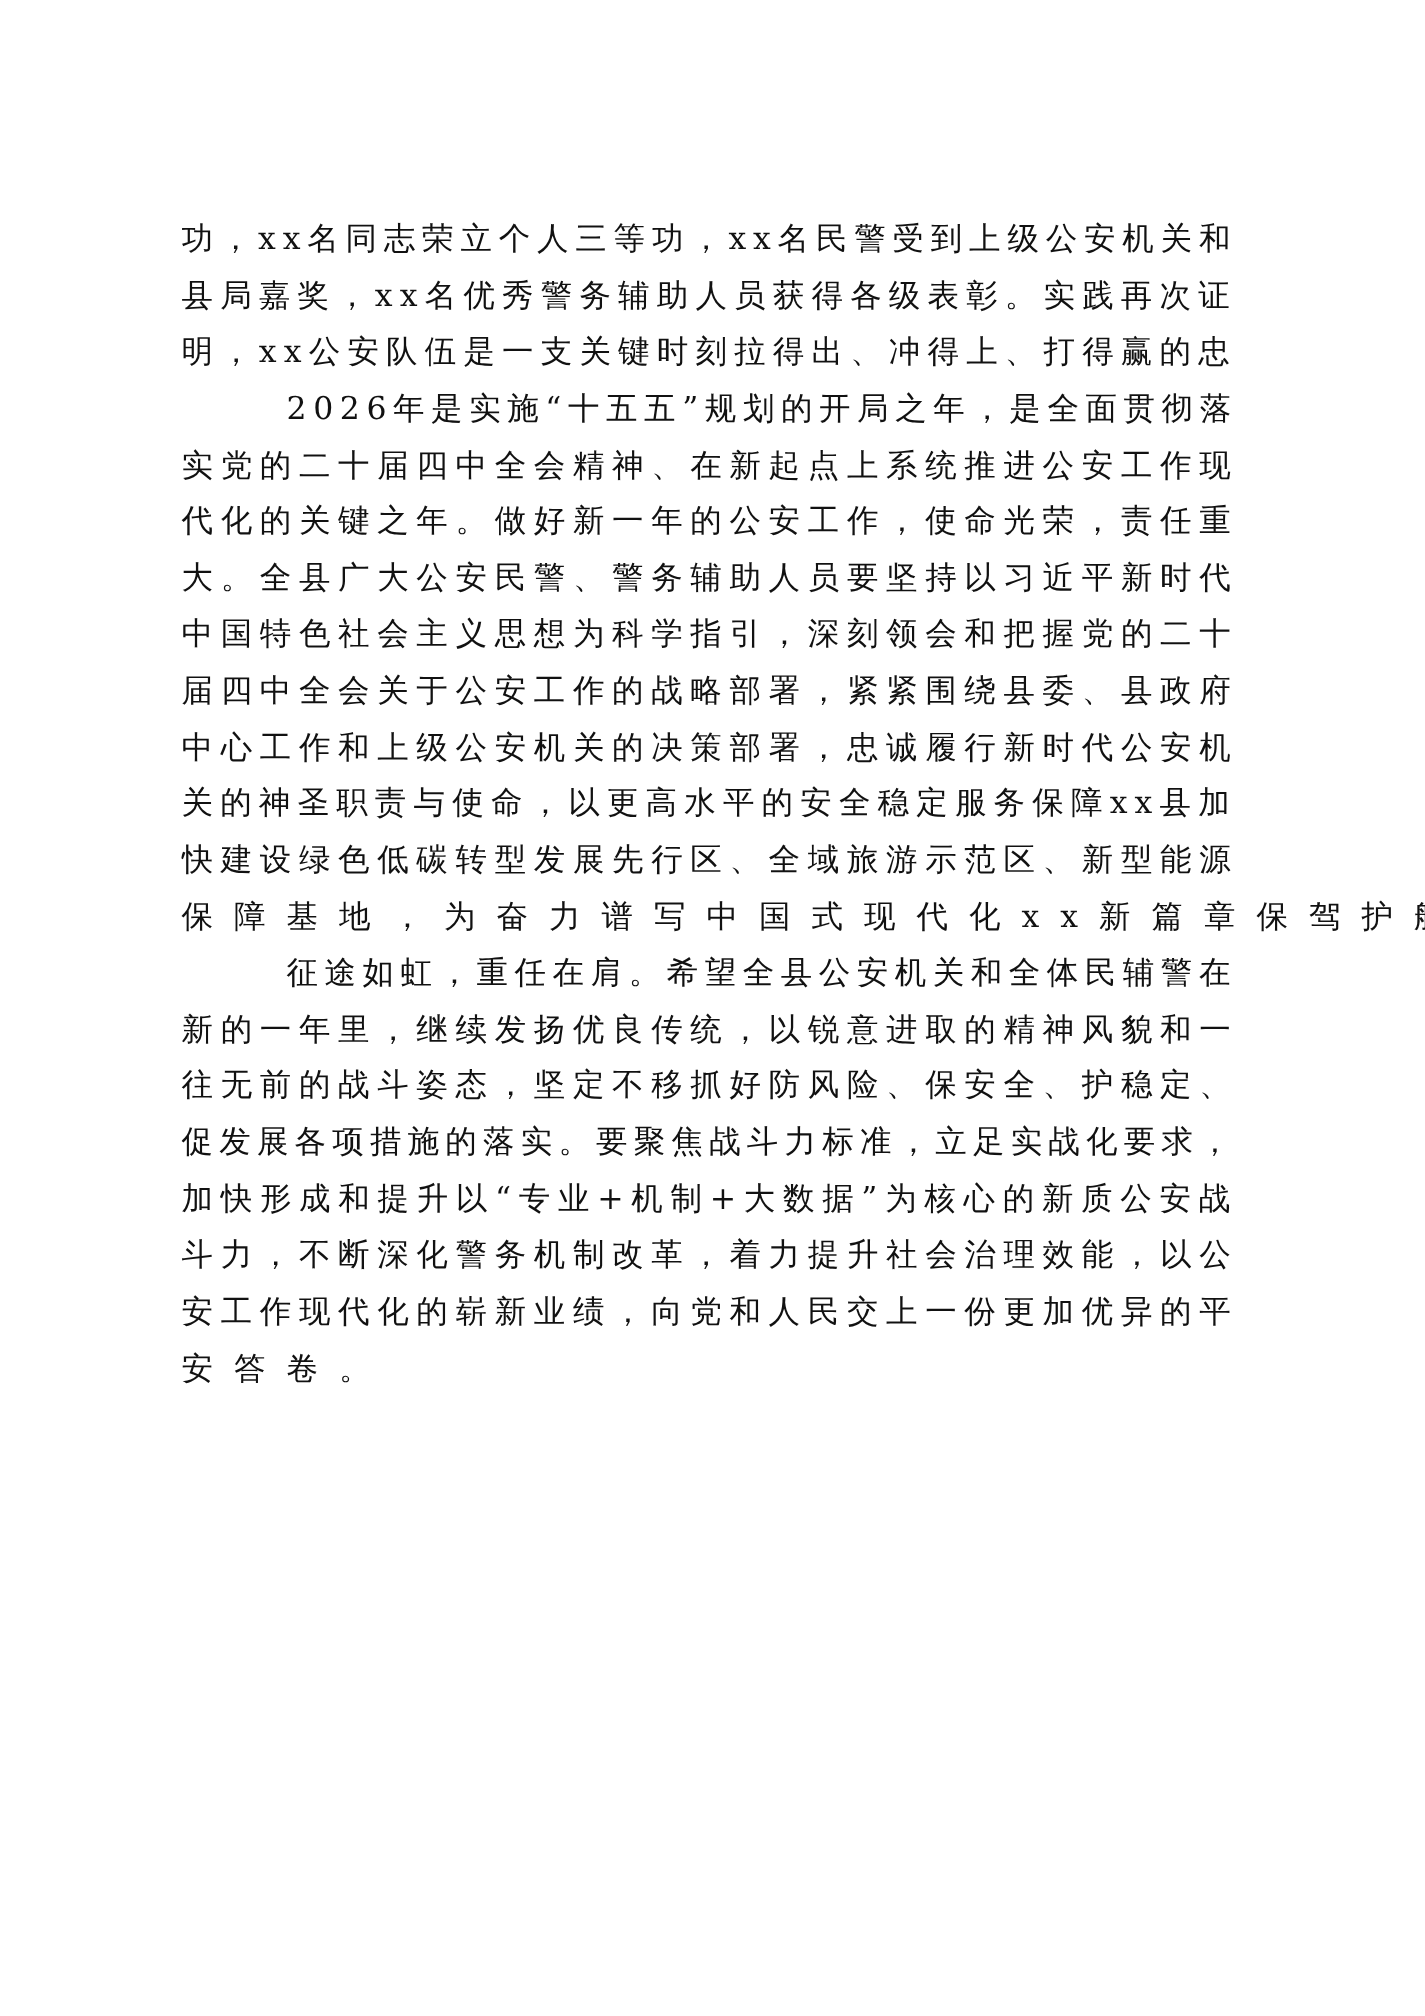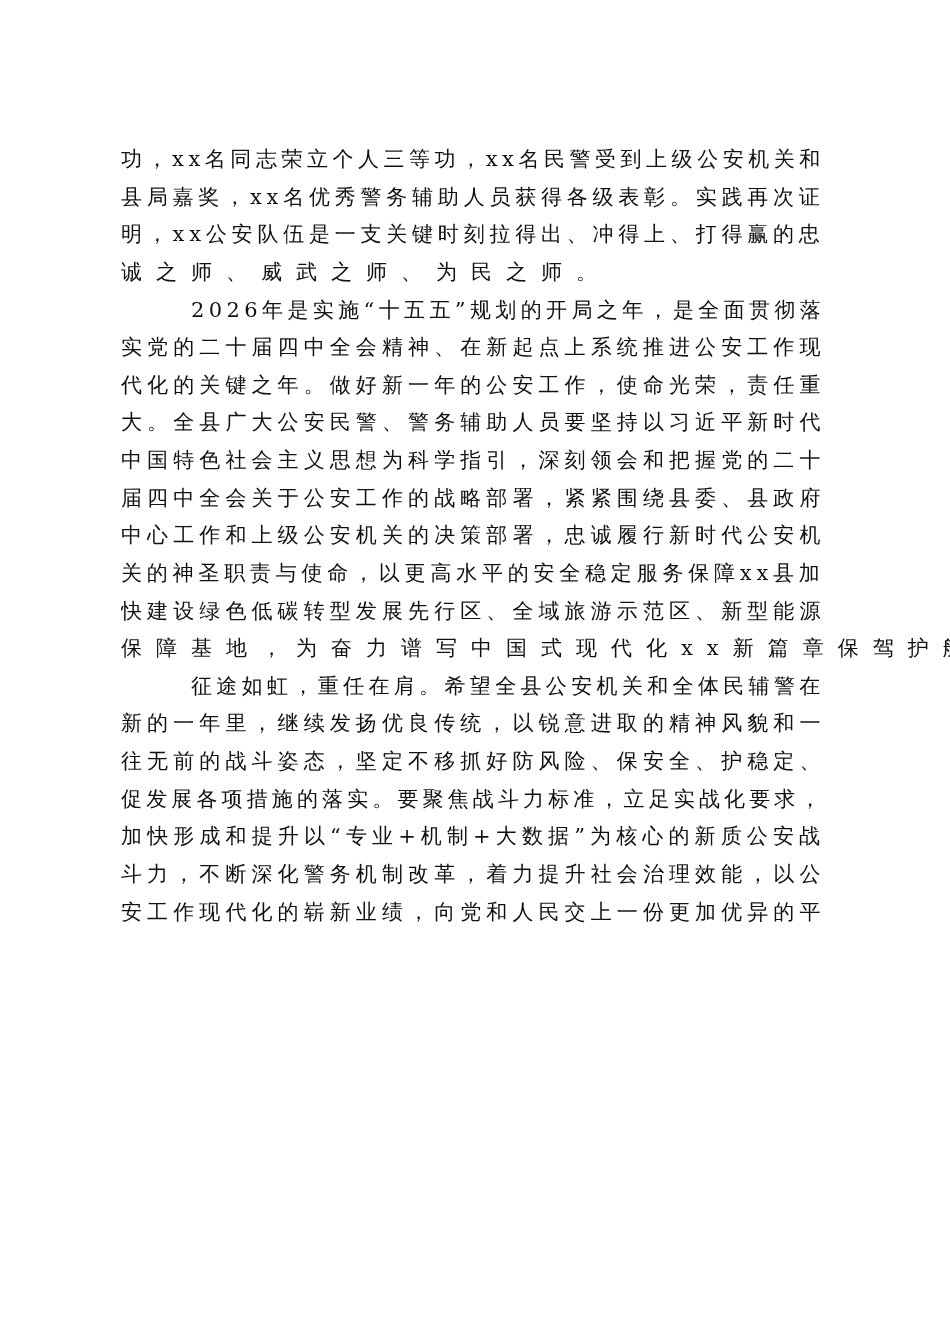--- a/index.html
+++ b/index.html
@@ -51,21 +51,20 @@
 </head>
 <body>
 
 <div class="page">
   <div class="body-text">
 
     <div>
       <span class="line" style="white-space: normal; overflow: hidden; display: flex; justify-content: space-between; box-sizing: content-box;"><span>功</span>​<span>，</span>​<span>x</span>​<span>x</span>​<span>名</span>​<span>同</span>​<span>志</span>​<span>荣</span>​<span>立</span>​<span>个</span>​<span>人</span>​<span>三</span>​<span>等</span>​<span>功</span>​<span>，</span>​<span>x</span>​<span>x</span>​<span>名</span>​<span>民</span>​<span>警</span>​<span>受</span>​<span>到</span>​<span>上</span>​<span>级</span>​<span>公</span>​<span>安</span>​<span>机</span>​<span>关</span>​<span>和</span>​</span>
       <span class="line" style="white-space: normal; overflow: hidden; display: flex; justify-content: space-between; box-sizing: content-box;"><span>县</span>​<span>局</span>​<span>嘉</span>​<span>奖</span>​<span>，</span>​<span>x</span>​<span>x</span>​<span>名</span>​<span>优</span>​<span>秀</span>​<span>警</span>​<span>务</span>​<span>辅</span>​<span>助</span>​<span>人</span>​<span>员</span>​<span>获</span>​<span>得</span>​<span>各</span>​<span>级</span>​<span>表</span>​<span>彰</span>​<span>。</span>​<span>实</span>​<span>践</span>​<span>再</span>​<span>次</span>​<span>证</span>​</span>
       <span class="line" style="white-space: normal; overflow: hidden; display: flex; justify-content: space-between; box-sizing: content-box;"><span>明</span>​<span>，</span>​<span>x</span>​<span>x</span>​<span>公</span>​<span>安</span>​<span>队</span>​<span>伍</span>​<span>是</span>​<span>一</span>​<span>支</span>​<span>关</span>​<span>键</span>​<span>时</span>​<span>刻</span>​<span>拉</span>​<span>得</span>​<span>出</span>​<span>、</span>​<span>冲</span>​<span>得</span>​<span>上</span>​<span>、</span>​<span>打</span>​<span>得</span>​<span>赢</span>​<span>的</span>​<span>忠</span>​</span>
-      <span class="line last">诚之师、威武之师、为民之师。</span>
     </div>
 
     <div>
       <span class="line indent" style="white-space: normal; overflow: hidden; display: flex; justify-content: space-between; box-sizing: content-box;"><span>2</span>​<span>0</span>​<span>2</span>​<span>6</span>​<span>年</span>​<span>是</span>​<span>实</span>​<span>施</span>​<span>“</span>​<span>十</span>​<span>五</span>​<span>五</span>​<span>”</span>​<span>规</span>​<span>划</span>​<span>的</span>​<span>开</span>​<span>局</span>​<span>之</span>​<span>年</span>​<span>，</span>​<span>是</span>​<span>全</span>​<span>面</span>​<span>贯</span>​<span>彻</span>​<span>落</span>​</span>
       <span class="line" style="white-space: normal; overflow: hidden; display: flex; justify-content: space-between; box-sizing: content-box;"><span>实</span>​<span>党</span>​<span>的</span>​<span>二</span>​<span>十</span>​<span>届</span>​<span>四</span>​<span>中</span>​<span>全</span>​<span>会</span>​<span>精</span>​<span>神</span>​<span>、</span>​<span>在</span>​<span>新</span>​<span>起</span>​<span>点</span>​<span>上</span>​<span>系</span>​<span>统</span>​<span>推</span>​<span>进</span>​<span>公</span>​<span>安</span>​<span>工</span>​<span>作</span>​<span>现</span>​</span>
       <span class="line" style="white-space: normal; overflow: hidden; display: flex; justify-content: space-between; box-sizing: content-box;"><span>代</span>​<span>化</span>​<span>的</span>​<span>关</span>​<span>键</span>​<span>之</span>​<span>年</span>​<span>。</span>​<span>做</span>​<span>好</span>​<span>新</span>​<span>一</span>​<span>年</span>​<span>的</span>​<span>公</span>​<span>安</span>​<span>工</span>​<span>作</span>​<span>，</span>​<span>使</span>​<span>命</span>​<span>光</span>​<span>荣</span>​<span>，</span>​<span>责</span>​<span>任</span>​<span>重</span>​</span>
       <span class="line" style="white-space: normal; overflow: hidden; display: flex; justify-content: space-between; box-sizing: content-box;"><span>大</span>​<span>。</span>​<span>全</span>​<span>县</span>​<span>广</span>​<span>大</span>​<span>公</span>​<span>安</span>​<span>民</span>​<span>警</span>​<span>、</span>​<span>警</span>​<span>务</span>​<span>辅</span>​<span>助</span>​<span>人</span>​<span>员</span>​<span>要</span>​<span>坚</span>​<span>持</span>​<span>以</span>​<span>习</span>​<span>近</span>​<span>平</span>​<span>新</span>​<span>时</span>​<span>代</span>​</span>
       <span class="line" style="white-space: normal; overflow: hidden; display: flex; justify-content: space-between; box-sizing: content-box;"><span>中</span>​<span>国</span>​<span>特</span>​<span>色</span>​<span>社</span>​<span>会</span>​<span>主</span>​<span>义</span>​<span>思</span>​<span>想</span>​<span>为</span>​<span>科</span>​<span>学</span>​<span>指</span>​<span>引</span>​<span>，</span>​<span>深</span>​<span>刻</span>​<span>领</span>​<span>会</span>​<span>和</span>​<span>把</span>​<span>握</span>​<span>党</span>​<span>的</span>​<span>二</span>​<span>十</span>​</span>
       <span class="line" style="white-space: normal; overflow: hidden; display: flex; justify-content: space-between; box-sizing: content-box;"><span>届</span>​<span>四</span>​<span>中</span>​<span>全</span>​<span>会</span>​<span>关</span>​<span>于</span>​<span>公</span>​<span>安</span>​<span>工</span>​<span>作</span>​<span>的</span>​<span>战</span>​<span>略</span>​<span>部</span>​<span>署</span>​<span>，</span>​<span>紧</span>​<span>紧</span>​<span>围</span>​<span>绕</span>​<span>县</span>​<span>委</span>​<span>、</span>​<span>县</span>​<span>政</span>​<span>府</span>​</span>
       <span class="line" style="white-space: normal; overflow: hidden; display: flex; justify-content: space-between; box-sizing: content-box;"><span>中</span>​<span>心</span>​<span>工</span>​<span>作</span>​<span>和</span>​<span>上</span>​<span>级</span>​<span>公</span>​<span>安</span>​<span>机</span>​<span>关</span>​<span>的</span>​<span>决</span>​<span>策</span>​<span>部</span>​<span>署</span>​<span>，</span>​<span>忠</span>​<span>诚</span>​<span>履</span>​<span>行</span>​<span>新</span>​<span>时</span>​<span>代</span>​<span>公</span>​<span>安</span>​<span>机</span>​</span>
@@ -75,16 +74,17 @@
     </div>
 
     <div>
       <span class="line indent" style="white-space: normal; overflow: hidden; display: flex; justify-content: space-between; box-sizing: content-box;"><span>征</span>​<span>途</span>​<span>如</span>​<span>虹</span>​<span>，</span>​<span>重</span>​<span>任</span>​<span>在</span>​<span>肩</span>​<span>。</span>​<span>希</span>​<span>望</span>​<span>全</span>​<span>县</span>​<span>公</span>​<span>安</span>​<span>机</span>​<span>关</span>​<span>和</span>​<span>全</span>​<span>体</span>​<span>民</span>​<span>辅</span>​<span>警</span>​<span>在</span>​</span>
       <span class="line" style="white-space: normal; overflow: hidden; display: flex; justify-content: space-between; box-sizing: content-box;"><span>新</span>​<span>的</span>​<span>一</span>​<span>年</span>​<span>里</span>​<span>，</span>​<span>继</span>​<span>续</span>​<span>发</span>​<span>扬</span>​<span>优</span>​<span>良</span>​<span>传</span>​<span>统</span>​<span>，</span>​<span>以</span>​<span>锐</span>​<span>意</span>​<span>进</span>​<span>取</span>​<span>的</span>​<span>精</span>​<span>神</span>​<span>风</span>​<span>貌</span>​<span>和</span>​<span>一</span>​</span>
       <span class="line" style="white-space: normal; overflow: hidden; display: flex; justify-content: space-between; box-sizing: content-box;"><span>往</span>​<span>无</span>​<span>前</span>​<span>的</span>​<span>战</span>​<span>斗</span>​<span>姿</span>​<span>态</span>​<span>，</span>​<span>坚</span>​<span>定</span>​<span>不</span>​<span>移</span>​<span>抓</span>​<span>好</span>​<span>防</span>​<span>风</span>​<span>险</span>​<span>、</span>​<span>保</span>​<span>安</span>​<span>全</span>​<span>、</span>​<span>护</span>​<span>稳</span>​<span>定</span>​<span>、</span>​</span>
       <span class="line" style="white-space: normal; overflow: hidden; display: flex; justify-content: space-between; box-sizing: content-box;"><span>促</span>​<span>发</span>​<span>展</span>​<span>各</span>​<span>项</span>​<span>措</span>​<span>施</span>​<span>的</span>​<span>落</span>​<span>实</span>​<span>。</span>​<span>要</span>​<span>聚</span>​<span>焦</span>​<span>战</span>​<span>斗</span>​<span>力</span>​<span>标</span>​<span>准</span>​<span>，</span>​<span>立</span>​<span>足</span>​<span>实</span>​<span>战</span>​<span>化</span>​<span>要</span>​<span>求</span>​<span>，</span>​</span>
       <span class="line" style="white-space: normal; overflow: hidden; display: flex; justify-content: space-between; box-sizing: content-box;"><span>加</span>​<span>快</span>​<span>形</span>​<span>成</span>​<span>和</span>​<span>提</span>​<span>升</span>​<span>以</span>​<span>“</span>​<span>专</span>​<span>业</span>​<span>+</span>​<span>机</span>​<span>制</span>​<span>+</span>​<span>大</span>​<span>数</span>​<span>据</span>​<span>”</span>​<span>为</span>​<span>核</span>​<span>心</span>​<span>的</span>​<span>新</span>​<span>质</span>​<span>公</span>​<span>安</span>​<span>战</span>​</span>
       <span class="line" style="white-space: normal; overflow: hidden; display: flex; justify-content: space-between; box-sizing: content-box;"><span>斗</span>​<span>力</span>​<span>，</span>​<span>不</span>​<span>断</span>​<span>深</span>​<span>化</span>​<span>警</span>​<span>务</span>​<span>机</span>​<span>制</span>​<span>改</span>​<span>革</span>​<span>，</span>​<span>着</span>​<span>力</span>​<span>提</span>​<span>升</span>​<span>社</span>​<span>会</span>​<span>治</span>​<span>理</span>​<span>效</span>​<span>能</span>​<span>，</span>​<span>以</span>​<span>公</span>​</span>
       <span class="line" style="white-space: normal; overflow: hidden; display: flex; justify-content: space-between; box-sizing: content-box;"><span>安</span>​<span>工</span>​<span>作</span>​<span>现</span>​<span>代</span>​<span>化</span>​<span>的</span>​<span>崭</span>​<span>新</span>​<span>业</span>​<span>绩</span>​<span>，</span>​<span>向</span>​<span>党</span>​<span>和</span>​<span>人</span>​<span>民</span>​<span>交</span>​<span>上</span>​<span>一</span>​<span>份</span>​<span>更</span>​<span>加</span>​<span>优</span>​<span>异</span>​<span>的</span>​<span>平</span>​</span>
+      <span class="line last">安答卷。</span>
     </div>
 
   </div>
 </div>
 
 </body></html>

